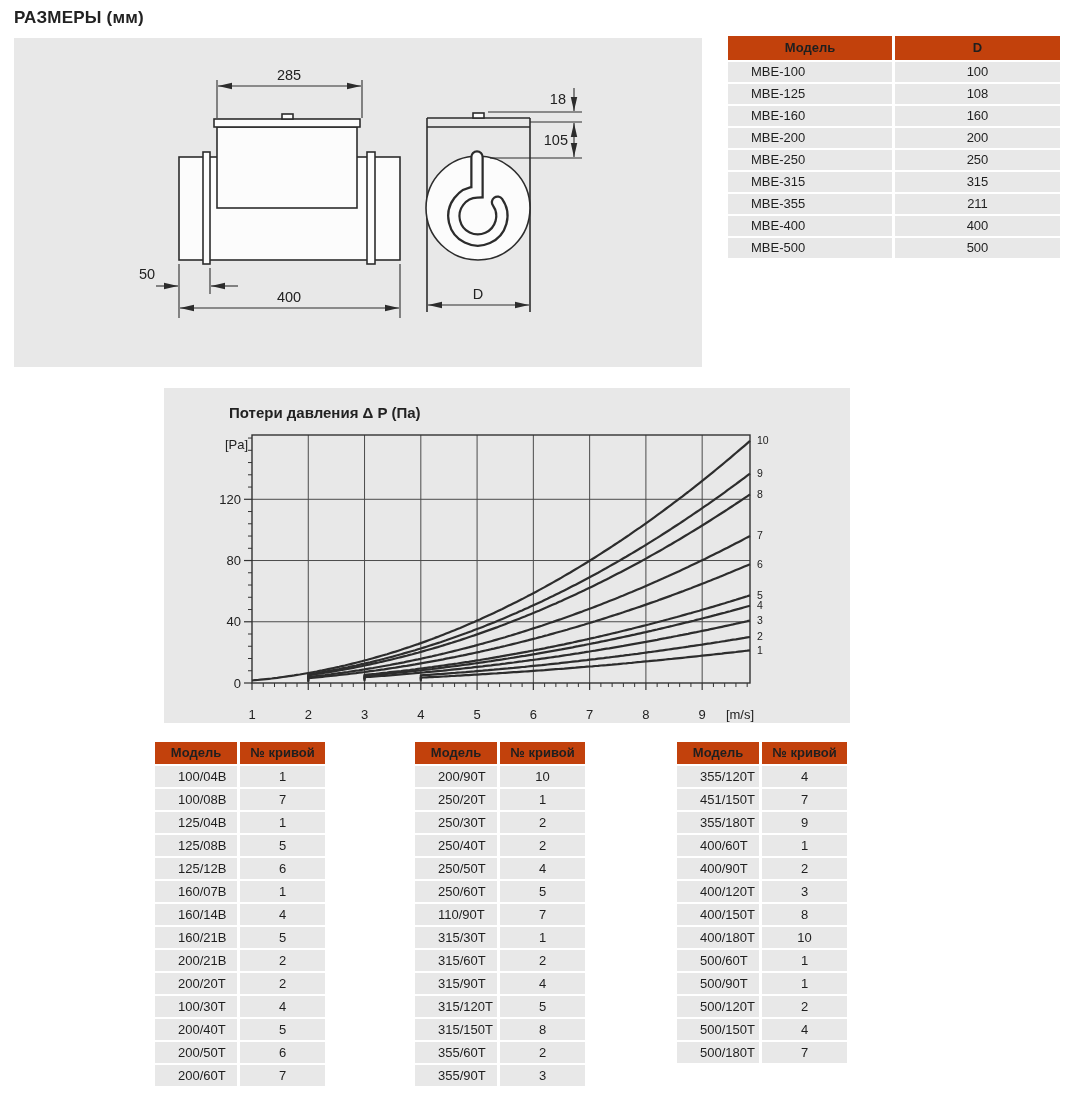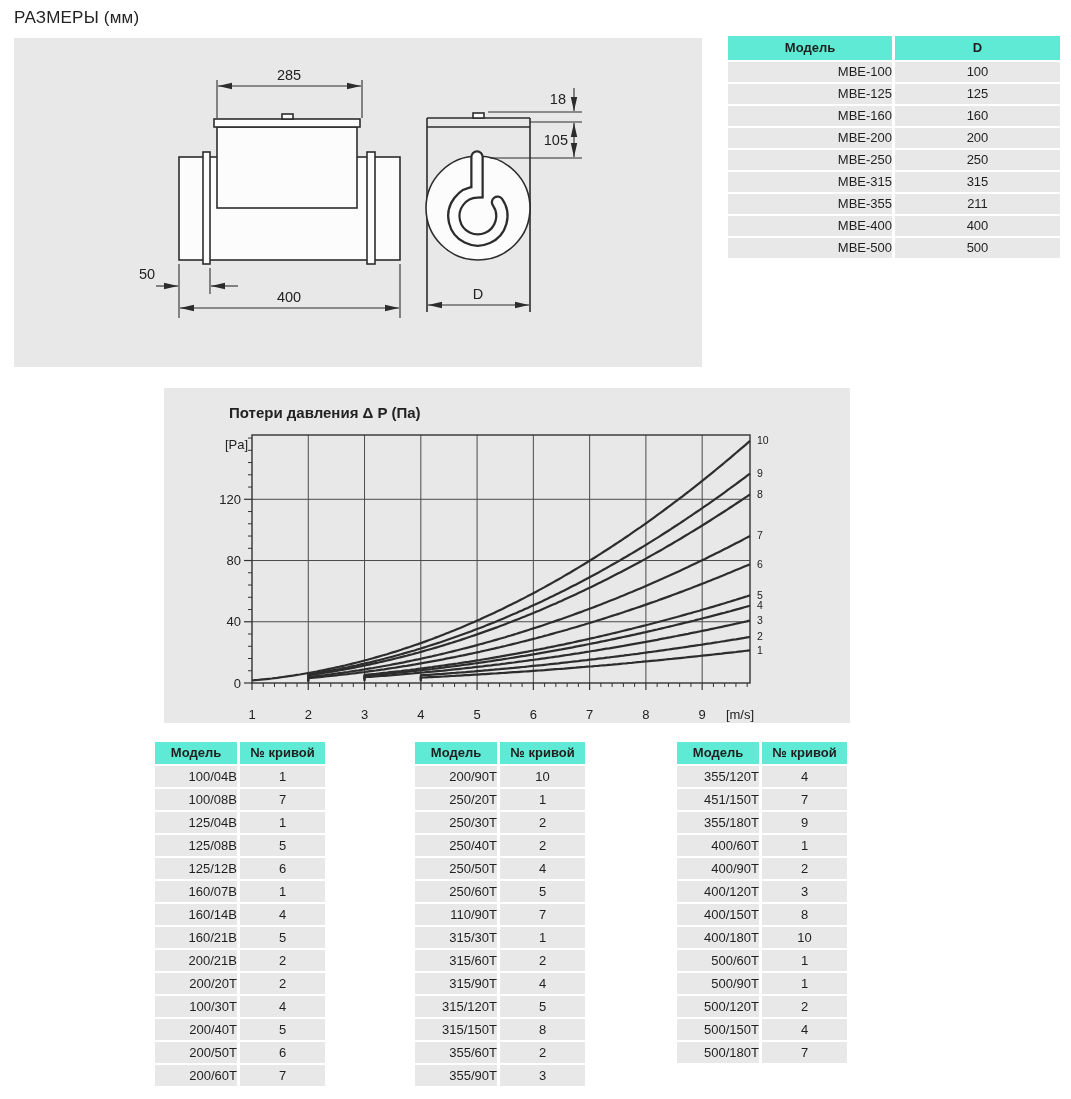--- a/index.html
+++ b/index.html
@@ -1,27 +1,27 @@
 <!DOCTYPE html>
 <html><head>
 <meta charset="utf-8">
 <style>
   html,body{margin:0;padding:0;background:#ffffff;}
   body{width:1071px;height:1099px;position:relative;font-family:"Liberation Sans",sans-serif;color:#1f1f1f;}
   .abs{position:absolute;}
-  #page-title{left:14px;top:8px;font-size:17px;font-weight:normal;letter-spacing:.2px;color:#222;}
+  #page-title{left:14px;top:8px;font-size:17px;font-weight:bold;letter-spacing:.2px;color:#222;}
   .panel{background:#e8e8e8;}
   #drawing-panel{left:14px;top:38px;width:688px;height:329px;}
   #chart-panel{left:164px;top:388px;width:686px;height:335px;}
   
   .tbl{font-size:13px;}
   .trow{display:flex;gap:3px;margin-bottom:2px;}
   .tcell{background:#e8e8e8;height:21px;line-height:21px;overflow:hidden;}
-  .thead .tcell{background:#5eead4;font-weight:bold;text-align:center;}
-  .c0{text-align:right;padding-left:23px;box-sizing:border-box;}
+  .thead .tcell{background:#c2410c;font-weight:bold;text-align:center;}
+  .c0{text-align:left;padding-left:23px;box-sizing:border-box;}
   .c1{text-align:center;}
   .thead .c0{padding-left:0;text-align:center;}
   #models-table{left:728px;top:36px;}
   #models-table .c0{width:164px;}
   #models-table .c1{width:165px;}
   #models-table .tcell{height:20px;line-height:20px;}
   #models-table .thead .tcell{height:24px;line-height:24px;}
   .curve-table .c0{width:82px;}
   .curve-table .c1{width:85px;}
   .curve-table .thead .tcell{height:22px;line-height:22px;}
@@ -100,21 +100,21 @@
     <div class="trow thead">
       <div class="tcell c0">Модель</div>
       <div class="tcell c1">D</div>
     </div>
     <div class="trow">
       <div class="tcell c0">MBE-100</div>
       <div class="tcell c1">100</div>
     </div>
     <div class="trow">
       <div class="tcell c0">MBE-125</div>
-      <div class="tcell c1">125</div>
+      <div class="tcell c1">108</div>
     </div>
     <div class="trow">
       <div class="tcell c0">MBE-160</div>
       <div class="tcell c1">160</div>
     </div>
     <div class="trow">
       <div class="tcell c0">MBE-200</div>
       <div class="tcell c1">200</div>
     </div>
     <div class="trow">

